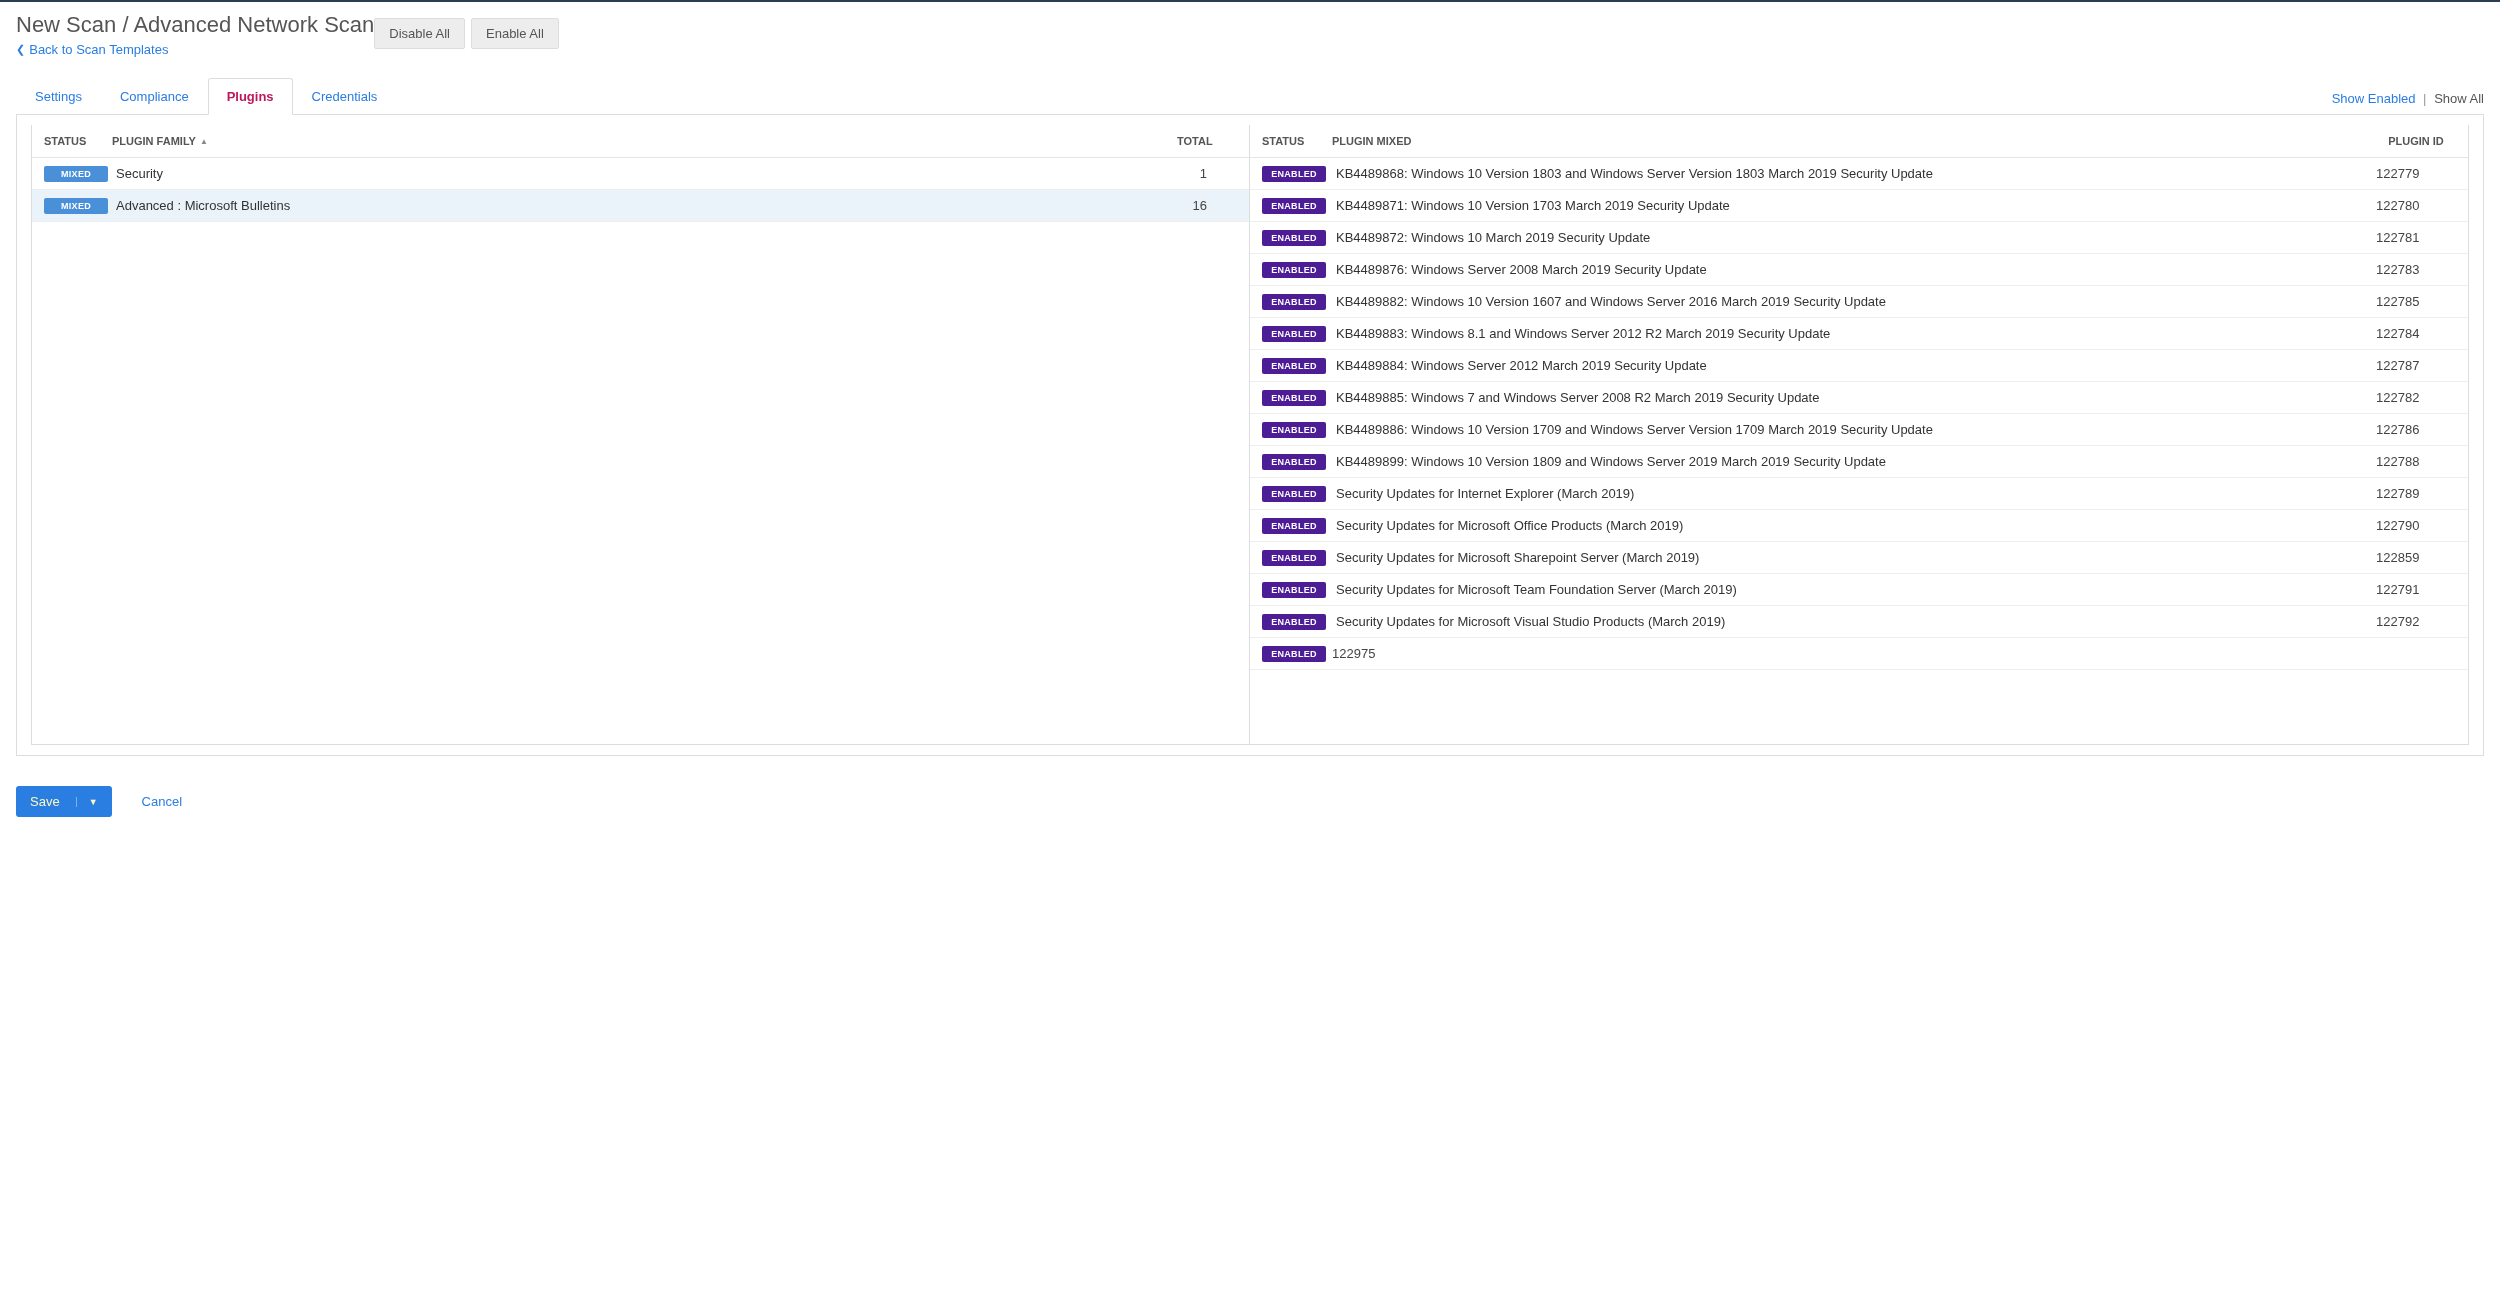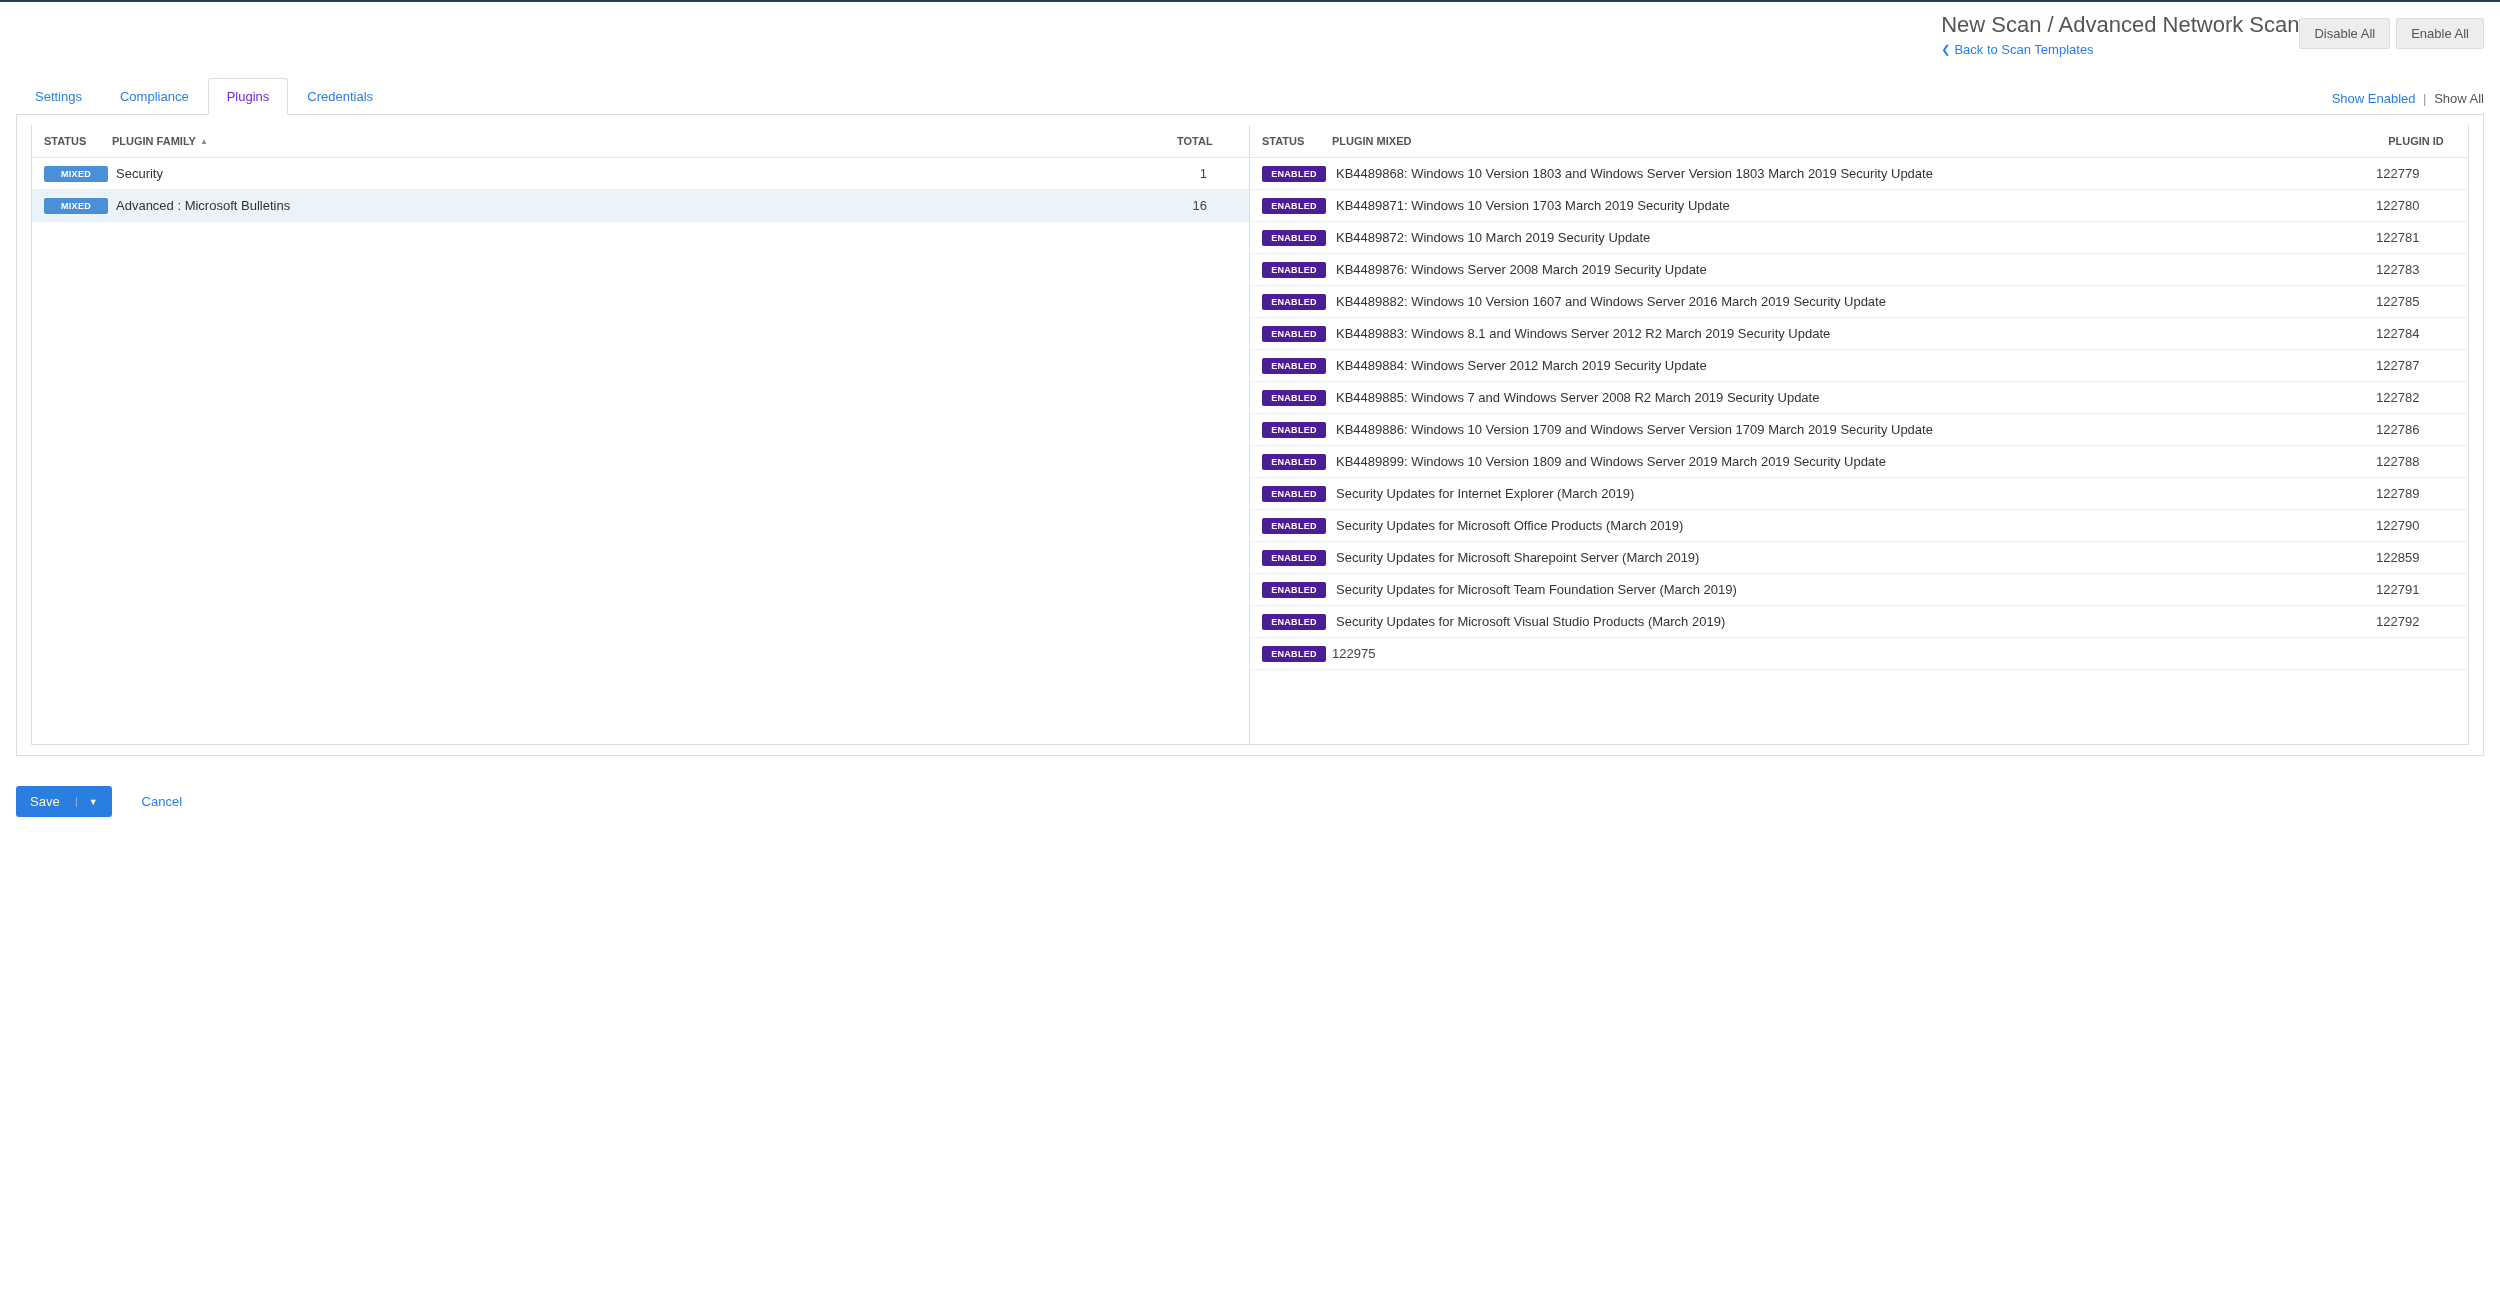--- a/index.html
+++ b/index.html
@@ -7,21 +7,21 @@
     font-family: -apple-system, BlinkMacSystemFont, "Segoe UI", Helvetica, Arial, sans-serif;
     font-size: 13px;
     color: #333;
     background: #fff;
     padding: 0;
   }
   .top-border { height: 2px; background: #2b3d4f; }
   .page-wrap { padding: 10px 16px 16px 16px; }
   .header-row {
     display: flex;
-    justify-content: flex-end;
+    justify-content: flex-start;
     align-items: flex-start;
     margin-bottom: 8px;
   }
   .title-block { }
   .page-title {
     font-size: 22px;
     font-weight: 300;
     color: #555;
   }
   .back-link {
@@ -55,22 +55,22 @@
     padding: 10px 18px;
     color: #2a7de1;
     border: 1px solid transparent;
     border-bottom: none;
     font-size: 13px;
     cursor: pointer;
     position: relative;
     top: 1px;
   }
   .tab.active {
-    color: #6d28d9;
-    font-weight: 400;
+    color: #be185d;
+    font-weight: 700;
     border-color: #ddd;
     border-bottom: 1px solid #fff;
     background: #fff;
     border-radius: 3px 3px 0 0;
   }
   .filter-links {
     font-size: 13px;
     color: #555;
     padding-bottom: 8px;
   }

